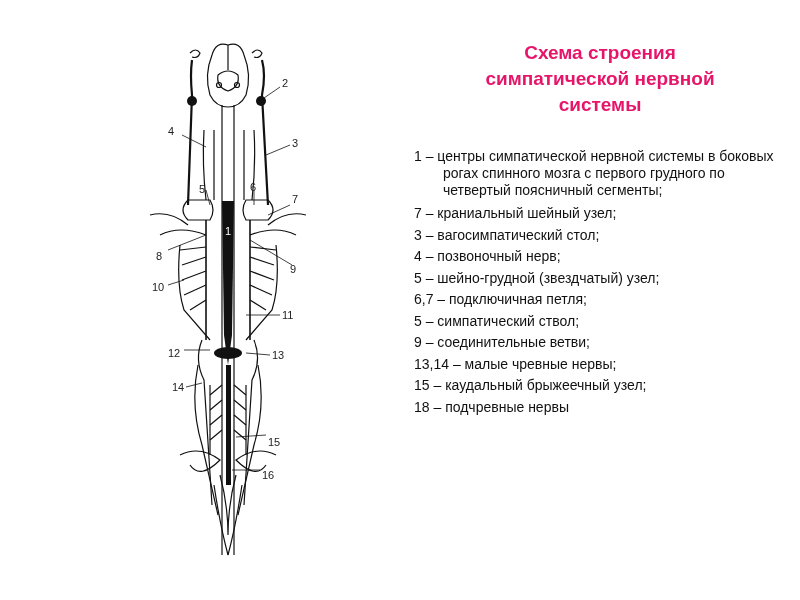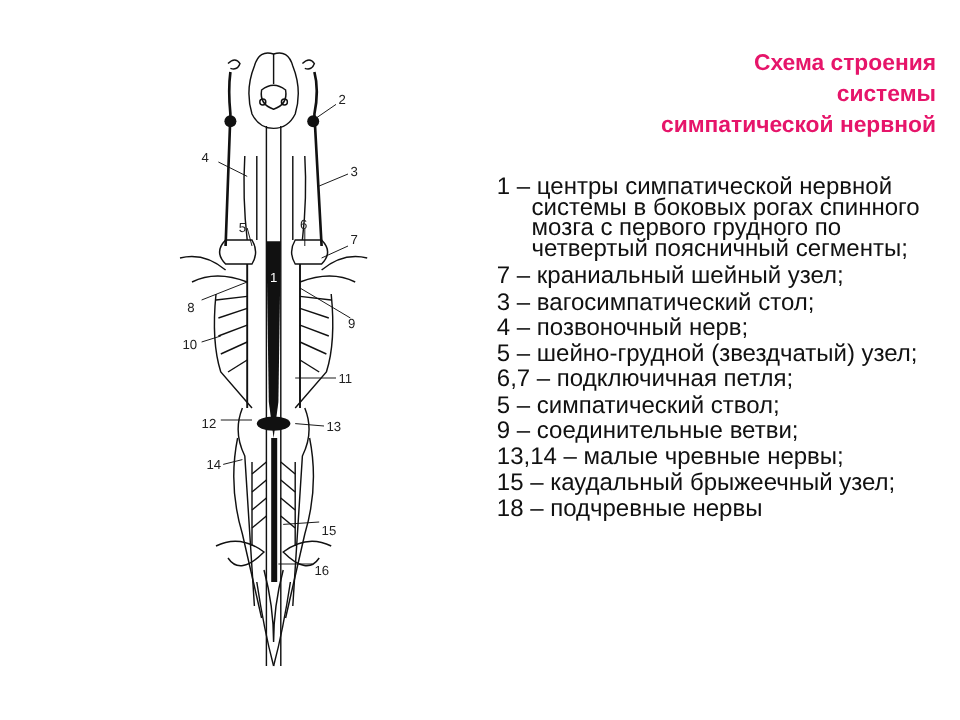--- a/index.html
+++ b/index.html
@@ -1,22 +1,22 @@
 <!DOCTYPE html>
 <html><head>
 <meta charset="utf-8">
 <style>
   html, body { margin: 0; padding: 0; background: #ffffff; }
   body { width: 800px; height: 600px; position: relative; overflow: hidden; font-family: "Liberation Sans", sans-serif; }
   .slide { position: absolute; left: 0; top: 0; width: 800px; height: 600px; background: #fff; }
   .figure { position: absolute; left: 140px; top: 35px; width: 180px; height: 525px; }
   .figure svg { width: 180px; height: 525px; display: block; }
-  .title { position: absolute; left: 420px; top: 40px; width: 360px; text-align: right; color: #e6156a; font-weight: bold; font-size: 19px; line-height: 26px; }
+  .title { position: absolute; left: 420px; top: 40px; width: 360px; text-align: center; color: #e6156a; font-weight: bold; font-size: 19px; line-height: 26px; }
   .title div { white-space: nowrap; }
-  .legend { position: absolute; left: 414px; top: 148px; width: 370px; font-size: 20px; line-height: 21.5px; color: #111; }
+  .legend { position: absolute; left: 414px; top: 148px; width: 370px; font-size: 14px; line-height: 21.5px; color: #111; }
   .legend .item { position: relative; padding-left: 29px; text-indent: -29px; white-space: normal; }
   .legend .item.first { padding-left: 29px; text-indent: -29px; line-height: 17px; margin-bottom: 4px; }
   .lbl { font-family: "Liberation Sans", sans-serif; font-size: 11px; fill: #222; }
 </style>
 </head>
 <body>
 
 <div class="slide">
 
   <div class="figure">
@@ -127,22 +127,22 @@
       <text class="lbl" x="28" y="322">12</text>
       <text class="lbl" x="132" y="324">13</text>
       <text class="lbl" x="32" y="356">14</text>
       <text class="lbl" x="128" y="411">15</text>
       <text class="lbl" x="122" y="444">16</text>
     </svg>
   </div>
 
   <div class="title">
     <div>Схема строения</div>
+    <div>симпатической нервной</div>
     <div>системы</div>
-    <div>симпатической нервной</div>
   </div>
 
   <div class="legend">
     <div class="item first">1 – центры симпатической нервной системы в боковых рогах спинного мозга с первого грудного по четвертый поясничный сегменты;</div>
     <div class="item">7 – краниальный шейный узел;</div>
     <div class="item">3 – вагосимпатический стол;</div>
     <div class="item">4 – позвоночный нерв;</div>
     <div class="item">5 – шейно-грудной (звездчатый) узел;</div>
     <div class="item">6,7 – подключичная петля;</div>
     <div class="item">5 – симпатический ствол;</div>

